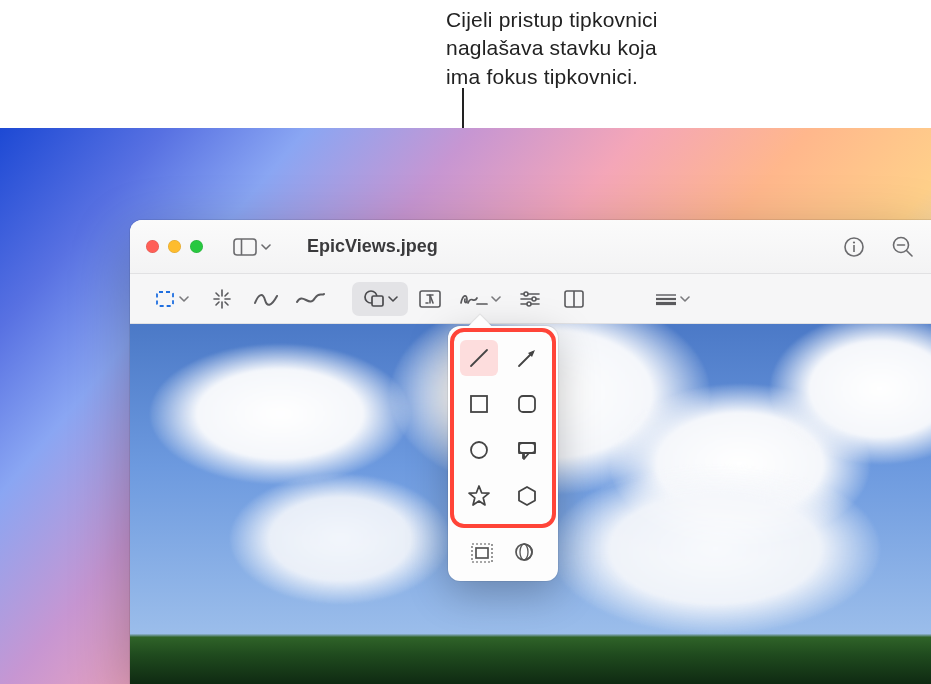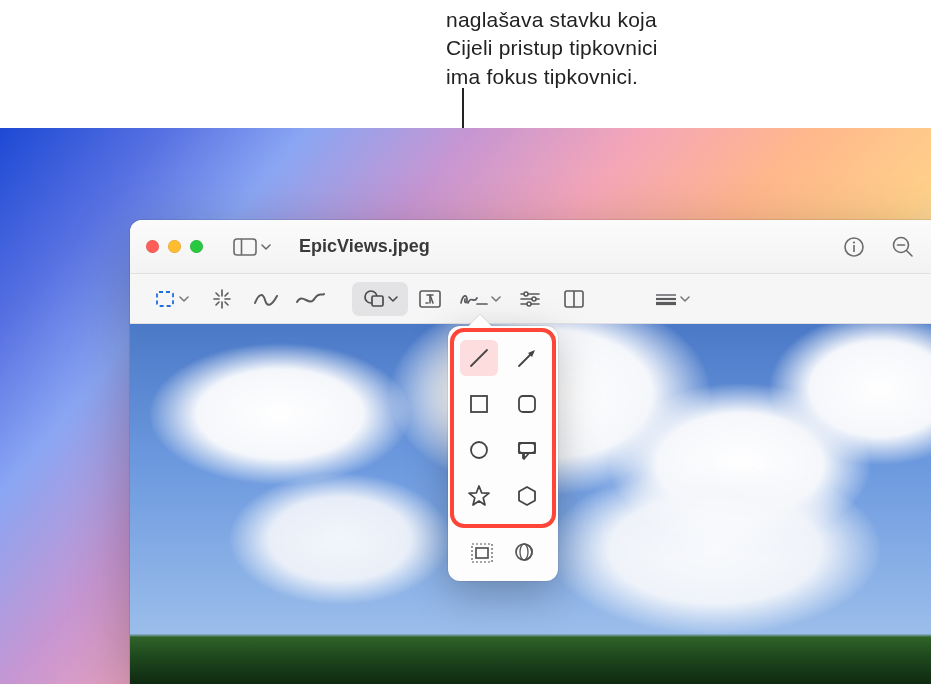--- a/index.html
+++ b/index.html
@@ -72,21 +72,21 @@
   .green { background: #28c840; box-shadow: inset 0 0 0 0.5px rgba(0,0,0,0.15);}
   .sidebar-btn {
     margin-left: 30px;
     display: flex;
     align-items: center;
     gap: 4px;
     color: #666;
   }
   .sidebar-btn svg { display:block; }
   .title {
-    margin-left: 28px;
+    margin-left: 36px;
     font-size: 18px;
     font-weight: 600;
     color: #3a3a3c;
   }
   .title-right {
     margin-left: auto;
     display: flex;
     align-items: center;
     gap: 26px;
     color: #6b6b6e;
@@ -203,22 +203,22 @@
     display: flex;
     align-items: center;
     justify-content: center;
   }
   svg { display: block; }
 </style>
 </head>
 <body>
 
 <div class="callout-text">
+  <div>Cijeli pristup tipkovnici</div>
   <div>naglašava stavku koja</div>
-  <div>Cijeli pristup tipkovnici</div>
   <div>ima fokus tipkovnici.</div>
 </div>
 <div class="callout-line"></div>
 
 <div class="desktop">
 
   <div class="window">
 
     <div class="titlebar">
       <div class="traffic">

